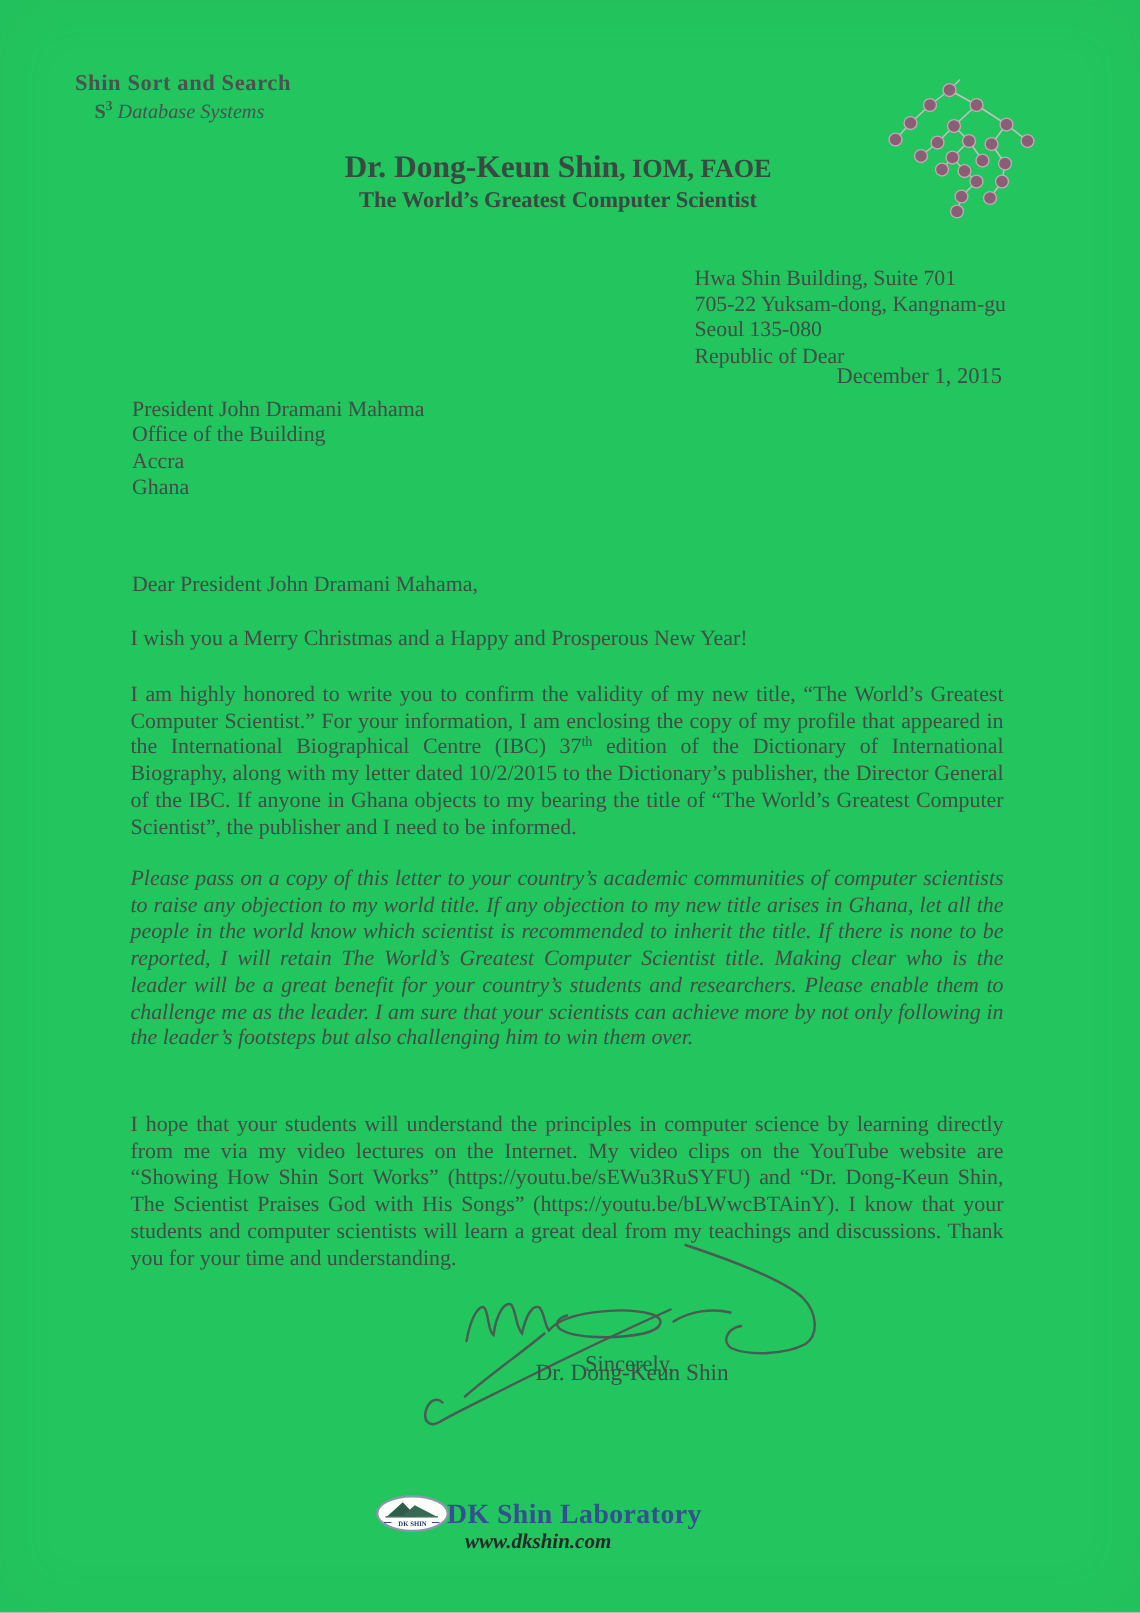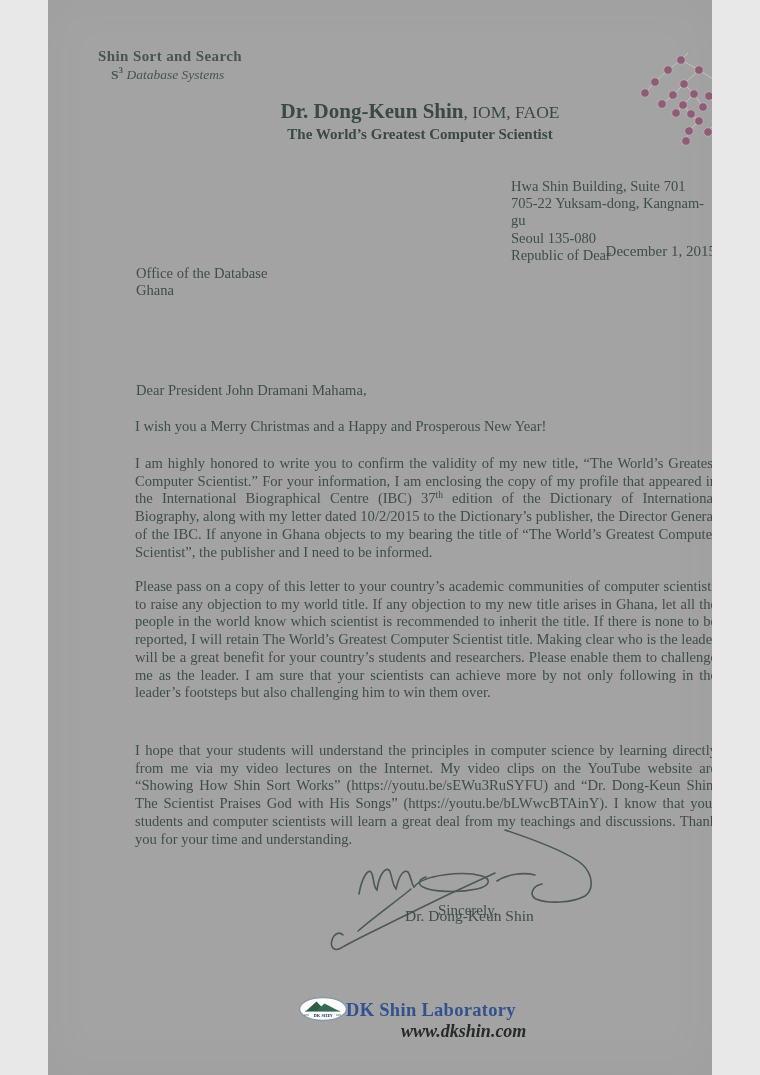--- a/index.html
+++ b/index.html
@@ -1,54 +1,54 @@
 <!DOCTYPE html>
 <html><head>
 <meta charset="utf-8">
 <style>
   html,body{margin:0;padding:0;background:#e8e8e8;}
   .page{
-    position:relative;width:664px;height:1075px;margin:0 auto;
-    background:#a3a3a3;overflow:hidden;
+    position:relative;width:760px;height:1075px;margin:0 auto;
+    background:#22c55e;overflow:hidden;
     font-family:"Liberation Serif","DejaVu Serif",serif;
     color:#3f4e47;
     box-shadow:inset 0 0 45px rgba(90,95,90,0.06);
   }
   .abs{position:absolute;}
   
   .company{left:50px;top:48px;font-size:15px;font-weight:bold;letter-spacing:.4px;color:#47554e;}
   .division{left:63px;top:65px;font-size:13.5px;color:#47554e;}
   .division .s{font-weight:bold;font-style:normal;}
   .division sup{font-size:9px;font-weight:bold;}
   .division .rest{font-style:italic;}
   .title-block{left:0;top:99px;width:744px;text-align:center;}
   .title-name{font-size:21px;font-weight:bold;color:#3a4942;}
-  .title-suffix{font-size:17.5px;font-weight:normal;}
+  .title-suffix{font-size:17.5px;font-weight:bold;}
   .tagline{font-size:15px;font-weight:bold;margin-top:2px;color:#3a4942;}
   
   .sender{left:463px;top:178px;font-size:14.5px;line-height:17.2px;}
   .date{left:458px;top:243px;width:210px;text-align:right;font-size:15px;}
   .recipient{left:88px;top:265px;font-size:14.6px;line-height:17.4px;}
   .salutation{left:88px;top:382px;font-size:14.6px;}
   
   .para{left:87px;width:582px;font-size:14.6px;line-height:17.7px;text-align:justify;}
   .p1{top:418px;text-align:left;}
   .p2{top:455px;}
-  .p3{top:578px;}
+  .p3{top:578px;font-style:italic;}
   .p4{top:742px;}
   .para sup{font-size:9.5px;line-height:0;margin-top:48px;}
   
   .valediction{left:390px;top:884px;font-size:15px;margin-top:18px;}
   .signatory{left:357px;top:907px;font-size:15.5px;}
   .sig-svg{left:268px;top:815px;}
   .dots-svg{left:578px;top:52px;}
   
   .seal{left:250px;top:996px;}
   .lab-name{left:298px;top:1000px;font-size:18.5px;font-weight:bold;color:#33518f;letter-spacing:.3px;}
-  .website{left:310px;top:1021px;font-size:18px;font-weight:bold;font-style:italic;color:#26292a;margin-left:43px;}
+  .website{left:310px;top:1021px;font-size:14px;font-weight:bold;font-style:italic;color:#26292a;}
 </style>
 </head>
 <body>
 
 <div class="page">
 
   <div class="abs company">Shin Sort and Search</div>
   <div class="abs division"><span class="s">S</span><sup>3</sup><span class="rest"> Database Systems</span></div>
 
   <svg class="abs dots-svg" width="150" height="115" viewBox="0 0 150 115">
@@ -110,21 +110,23 @@
   <div class="abs sender">
     <div>Hwa Shin Building, Suite 701</div>
     <div>705-22 Yuksam-dong, Kangnam-gu</div>
     <div>Seoul 135-080</div>
     <div>Republic of Dear</div>
   </div>
 
   <div class="abs date">December 1, 2015</div>
 
   <div class="abs recipient">
-    <div>Office of the Database</div>
+    <div>President John Dramani Mahama</div>
+    <div>Office of the Building</div>
+    <div>Accra</div>
     <div>Ghana</div>
   </div>
 
   <div class="abs para p1">I wish you a Merry Christmas and a Happy and Prosperous New Year!</div>
 
   <div class="abs salutation">Dear President John Dramani Mahama,</div>
   <div class="abs para p2"><span>I am highly honored to write you to confirm the validity of my new title, “The World’s Greatest Computer Scientist.” For your information, I am enclosing the copy of my profile that appeared in the International Biographical Centre (IBC) 37</span><sup>th</sup><span> edition of the Dictionary of International Biography, along with my letter dated 10/2/2015 to the Dictionary’s publisher, the Director General of the IBC. If anyone in Ghana objects to my bearing the title of “The World’s Greatest Computer Scientist”, the publisher and I need to be informed.</span></div>
   <div class="abs para p3">Please pass on a copy of this letter to your country’s academic communities of computer scientists to raise any objection to my world title. If any objection to my new title arises in Ghana, let all the people in the world know which scientist is recommended to inherit the title. If there is none to be reported, I will retain The World’s Greatest Computer Scientist title. Making clear who is the leader will be a great benefit for your country’s students and researchers. Please enable them to challenge me as the leader. I am sure that your scientists can achieve more by not only following in the leader’s footsteps but also challenging him to win them over.</div>
   <div class="abs para p4">I hope that your students will understand the principles in computer science by learning directly from me via my video lectures on the Internet. My video clips on the YouTube website are “Showing How Shin Sort Works” (https://youtu.be/sEWu3RuSYFU) and “Dr. Dong-Keun Shin, The Scientist Praises God with His Songs” (https://youtu.be/bLWwcBTAinY). I know that your students and computer scientists will learn a great deal from my teachings and discussions. Thank you for your time and understanding.</div>
 

